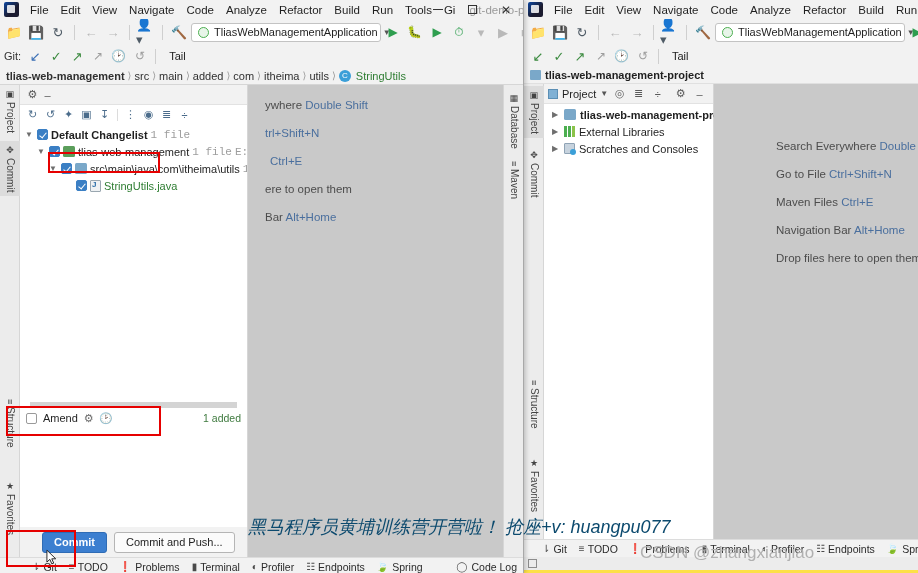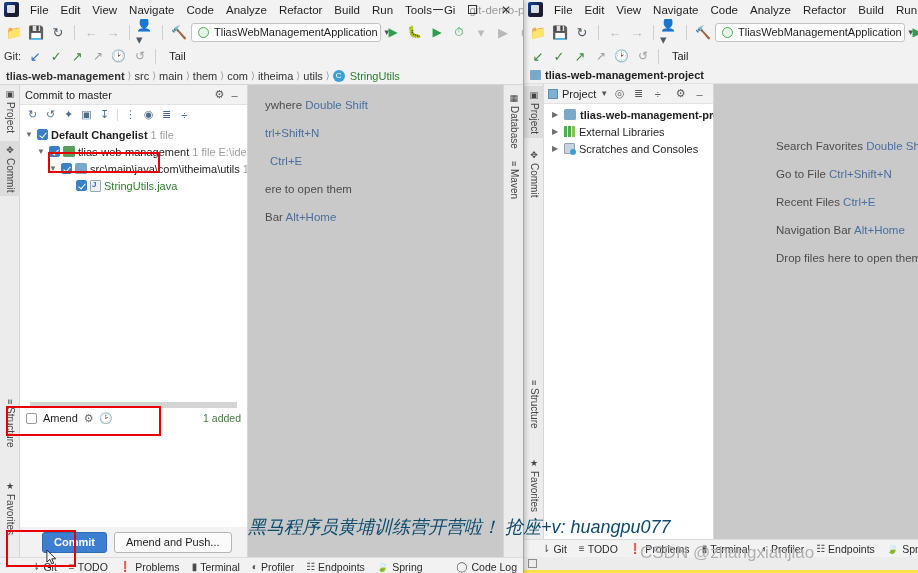--- a/index.html
+++ b/index.html
@@ -76,21 +76,21 @@
   .cp-tools{ height:19px; display:flex; align-items:center; gap:1px; padding:0 4px; background:#fff;}
   .cp-tools .ci{ width:17px;height:17px;display:flex;align-items:center;justify-content:center;font-size:11px;color:#4b6c8b;}
   .cp-tools .sep{width:1px;height:12px;background:#dcdcdc;margin:0 3px;}
   .tree { flex:1; padding:2px 0; overflow:hidden; font-size:11px; }
   .trow { display:flex; align-items:center; gap:3px; height:17px; padding-left:4px; white-space:nowrap; }
   .arrow { width:10px; color:#6e6e6e; font-size:8px; text-align:center; flex:none;}
   .cbx { width:11px;height:11px;border:1px solid #3b7fc4;background:#3b7fc4;border-radius:2px;position:relative;flex:none;}
   .cbx::after{content:"";position:absolute;left:3px;top:1px;width:3px;height:6px;border:solid #fff;border-width:0 1.6px 1.6px 0;transform:rotate(40deg);}
   .t-lbl{ color:#1f1f1f; }
   .t-lbl.bold{font-weight:bold;}
-  .t-dim{ color:#9d9d9d; }
+  .t-dim{ color:#9d9d9d;font-family:Liberation Mono, monospace; }
   .t-green{ color:#2e7d32;}
   .ficon{width:12px;height:11px;flex:none;}
   .fld { background:#7aa8c9; border-radius:1.5px; position:relative;}
   .fld.green{background:#5b9e5b;}
   .jfile{position:relative;width:11px;height:12px;background:#eef1f3;border:1px solid #9aa7b0;border-radius:1px;}
   .jfile::after{content:"J";position:absolute;left:1px;top:-1px;font-size:8px;color:#2b6ea8;font-weight:bold;}
 
   .cp-bottom { padding:0; }
   .amend-bar{ height:18px; display:flex; align-items:center; gap:6px; padding:0 6px; font-size:11px; background:#fff;}
   .sqcb{ width:11px;height:11px;border:1px solid #9a9a9a;background:#fff;border-radius:2px;flex:none;}
@@ -247,27 +247,27 @@
           <span class="arrow">▶</span>
           <span class="scrico"></span>
           <span>Scratches and Consoles</span>
         </div>
       </div>
     </div>
 
     <div class="editor">
       <div class="hints" style="left:62px; top:48px">
         <div class="hint-line">
-          <span>Search Favorites </span><span class="k">Double Shift</span>
+          <span>Search Everywhere </span><span class="k">Double Shift</span>
         </div>
         <div class="hint-line">
           <span>Go to File </span><span class="k">Ctrl+Shift+N</span>
         </div>
         <div class="hint-line">
-          <span>Recent Files </span><span class="k">Ctrl+E</span>
+          <span>Maven Files </span><span class="k">Ctrl+E</span>
         </div>
         <div class="hint-line">
           <span>Navigation Bar </span><span class="k">Alt+Home</span>
         </div>
         <div class="hint-line">
           <span>Drop files here to open them</span>
         </div>
       </div>
     </div>
   </div>
@@ -376,21 +376,21 @@
     <div class="tailbtn">Tail</div>
   </div>
 
   <div class="breadcrumb">
     <span class="crumb bold">tlias-web-management</span>
     <span class="crumb-sep">⟩</span>
     <span class="crumb">src</span>
     <span class="crumb-sep">⟩</span>
     <span class="crumb">main</span>
     <span class="crumb-sep">⟩</span>
-    <span class="crumb">them</span>
+    <span class="crumb">added</span>
     <span class="crumb-sep">⟩</span>
     <span class="crumb">com</span>
     <span class="crumb-sep">⟩</span>
     <span class="crumb">itheima</span>
     <span class="crumb-sep">⟩</span>
     <span class="crumb">utils</span>
     <span class="crumb-sep">⟩</span>
     <span class="cls-badge">C</span>
     <span class="crumb cls">StringUtils</span>
   </div>
@@ -410,21 +410,20 @@
         <span>Structure</span>
       </div>
       <div class="vtab" style="top:392px">
         <span class="vi">★</span>
         <span>Favorites</span>
       </div>
     </div>
 
     <div class="commitpanel">
       <div class="cp-head">
-        <span class="cp-title">Commit to master</span>
         <span class="ico">⚙</span>
         <span class="ico">–</span>
       </div>
       <div class="cp-tools">
         <span class="ci">↻</span>
         <span class="ci">↺</span>
         <span class="ci">✦</span>
         <span class="ci">▣</span>
         <span class="ci">↧</span>
         <span class="sep"></span>
@@ -469,21 +468,21 @@
         <div class="amend-bar">
           <span class="sqcb"></span>
           <span>Amend</span>
           <span class="amend-ico">⚙</span>
           <span class="amend-ico">🕑</span>
           <span class="added">1 added</span>
         </div>
         <div style="height:100px;background:#fff"></div>
         <div class="btnrow">
           <div class="btn primary">Commit</div>
-          <div class="btn">Amend and Push...</div>
+          <div class="btn">Commit and Push...</div>
         </div>
       </div>
     </div>
 
     <div class="editor">
       <div class="hints" style="left:17px; top:6px">
         <div class="hint-line">
           <span>ywhere </span><span class="k">Double Shift</span>
         </div>
         <div class="hint-line">

